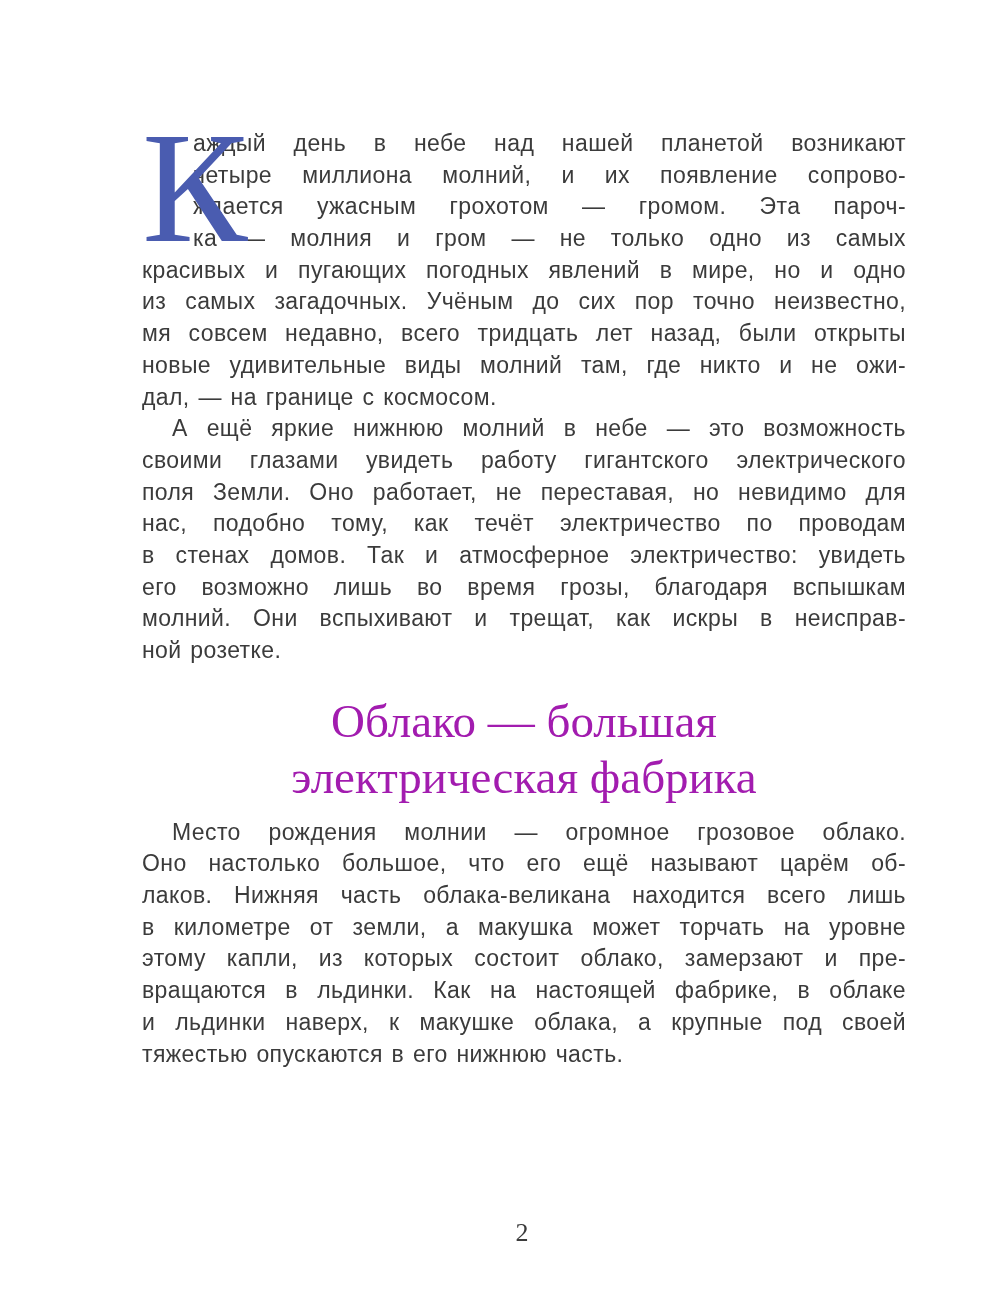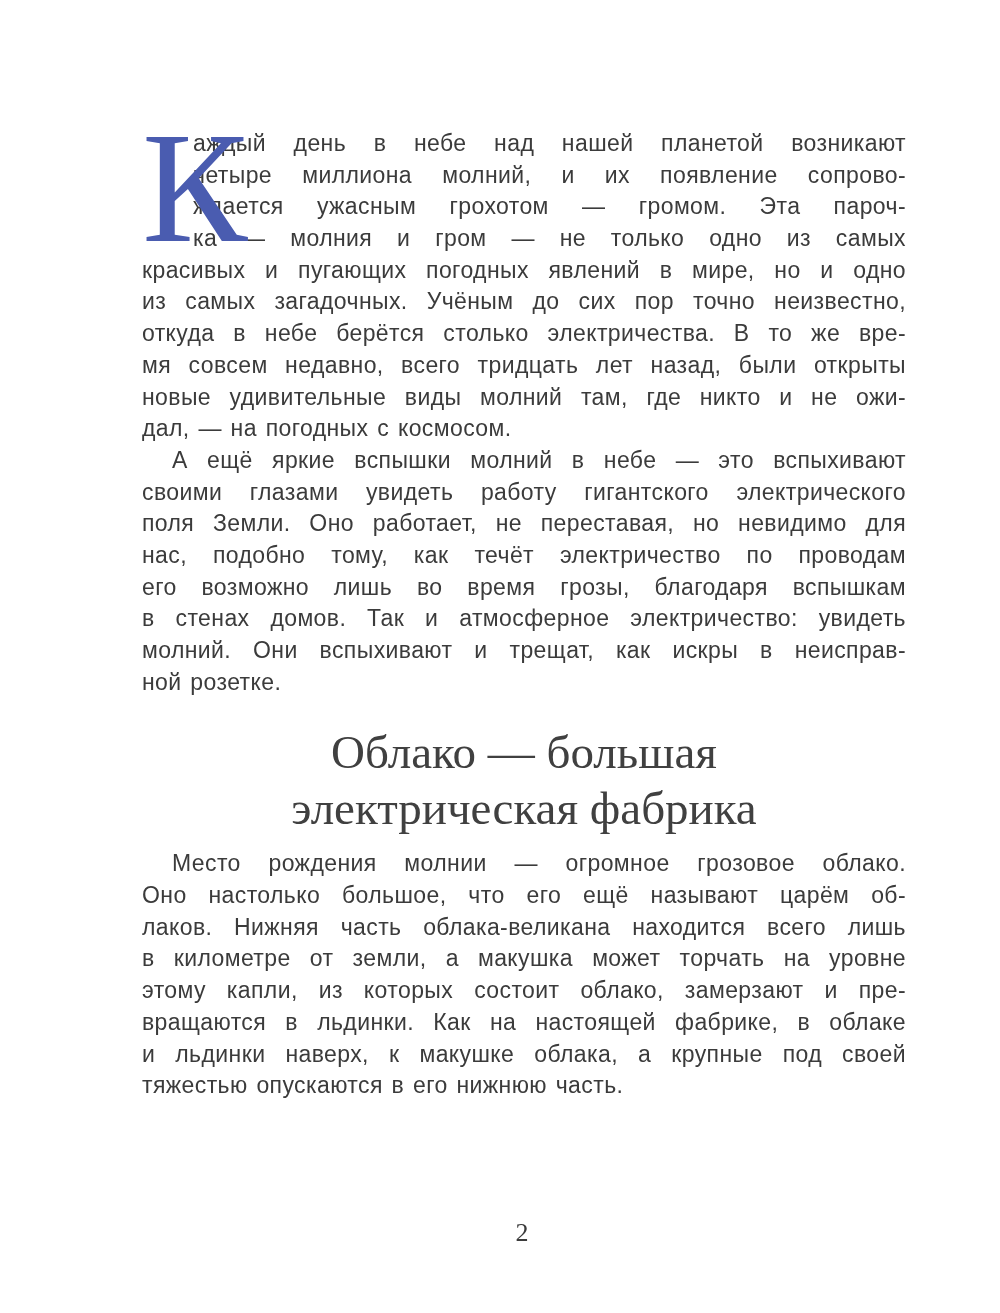--- a/index.html
+++ b/index.html
@@ -54,21 +54,21 @@
   .para-indent {
     padding-left: 30px;
   }
   .heading {
     margin-top: 26px;
     margin-bottom: 12px;
     text-align: center;
     font-family: "Liberation Serif", "DejaVu Serif", serif;
     font-size: 47px;
     line-height: 56px;
-    color: #404040;
+    color: #a21caf;
     font-weight: normal;
   }
   .heading span {
     display: block;
   }
   .page-number {
     position: absolute;
     left: 0;
     width: 1044px;
     top: 1218px;
@@ -84,33 +84,32 @@
 <div class="page">
 
   <div class="dropcap-block">
     <span class="dropcap">К</span>
     <span class="line indented-line">аждый день в небе над нашей планетой возникают</span>
     <span class="line indented-line">четыре миллиона молний, и их появление сопрово-</span>
     <span class="line indented-line">ждается ужасным грохотом — громом. Эта пароч-</span>
     <span class="line indented-line">ка — молния и гром — не только одно из самых</span>
     <span class="line">красивых и пугающих погодных явлений в мире, но и одно</span>
     <span class="line">из самых загадочных. Учёным до сих пор точно неизвестно,</span>
-    <span class="line">откуда в небе берётся столько электричества. В то же вре-</span>
     <span class="line">мя совсем недавно, всего тридцать лет назад, были открыты</span>
     <span class="line">новые удивительные виды молний там, где никто и не ожи-</span>
-    <span class="line last">дал, — на погодных с космосом.</span>
+    <span class="line last">дал, — на границе с космосом.</span>
   </div>
 
   <div class="paragraph">
-    <span class="line para-indent">А ещё яркие вспышки молний в небе — это вспыхивают</span>
+    <span class="line para-indent">А ещё яркие нижнюю молний в небе — это возможность</span>
     <span class="line">своими глазами увидеть работу гигантского электрического</span>
     <span class="line">поля Земли. Оно работает, не переставая, но невидимо для</span>
     <span class="line">нас, подобно тому, как течёт электричество по проводам</span>
+    <span class="line">в стенах домов. Так и атмосферное электричество: увидеть</span>
     <span class="line">его возможно лишь во время грозы, благодаря вспышкам</span>
-    <span class="line">в стенах домов. Так и атмосферное электричество: увидеть</span>
     <span class="line">молний. Они вспыхивают и трещат, как искры в неисправ-</span>
     <span class="line last">ной розетке.</span>
   </div>
 
   <h2 class="heading">
     <span>Облако — большая</span>
     <span>электрическая фабрика</span>
   </h2>
 
   <div class="paragraph">

